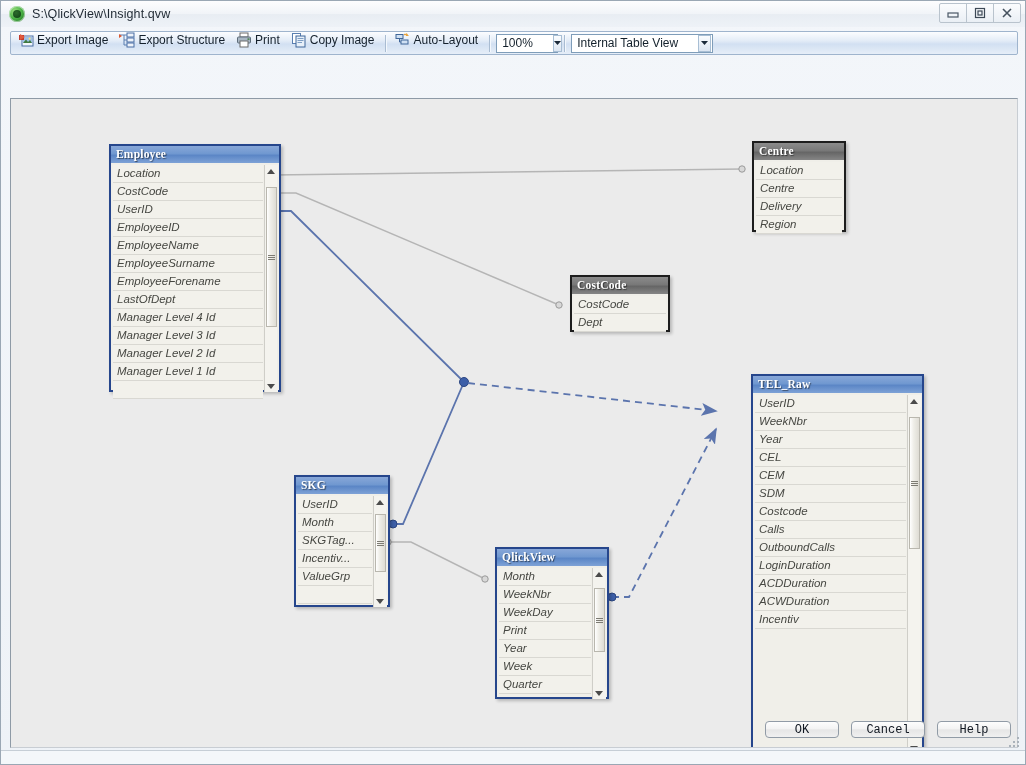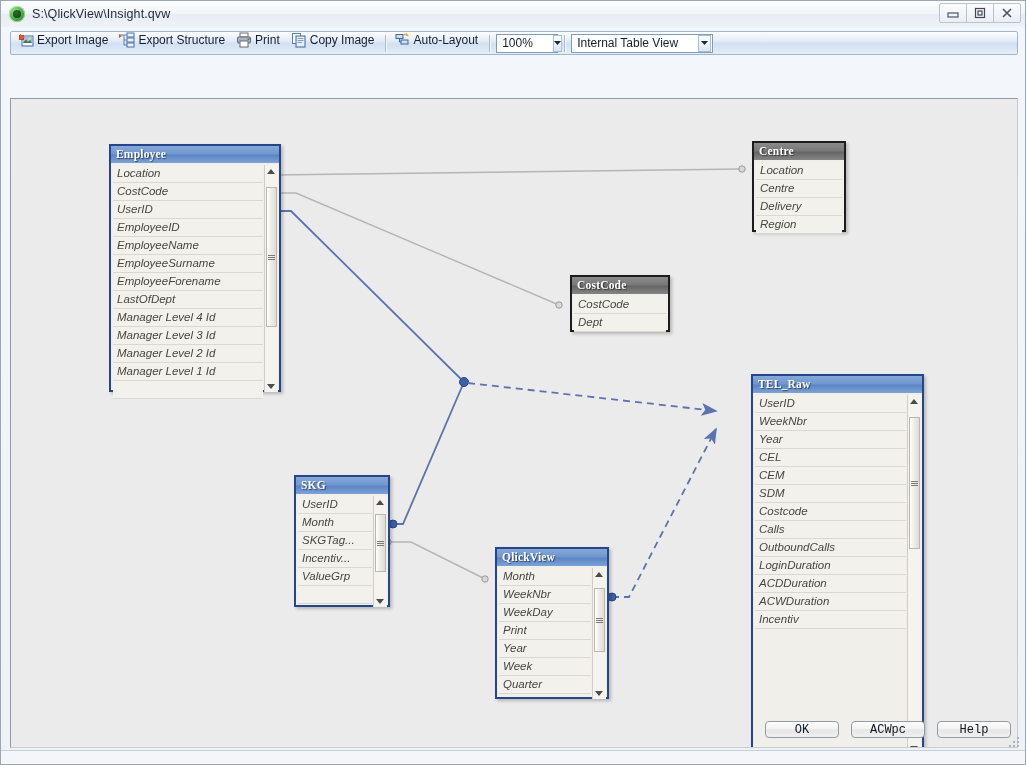--- a/index.html
+++ b/index.html
@@ -480,21 +480,21 @@
                 <i class="arw dn"></i>
               </div>
             </div>
           </div>
         </div>
       </div>
   </div>
 
   <div id="btnbar">
     <div class="dbtn">OK</div>
-    <div class="dbtn">ACWpc</div>
+    <div class="dbtn">Cancel</div>
     <div class="dbtn">Help</div>
   </div>
 
   <div id="grip-corner">
     <svg width="13" height="13" viewBox="0 0 13 13">
       <g fill="#aab2ba">
         <rect x="9" y="9" width="2" height="2"></rect>
           <rect x="5" y="9" width="2" height="2"></rect>
           <rect x="1" y="9" width="2" height="2"></rect>
         <rect x="9" y="5" width="2" height="2"></rect>

